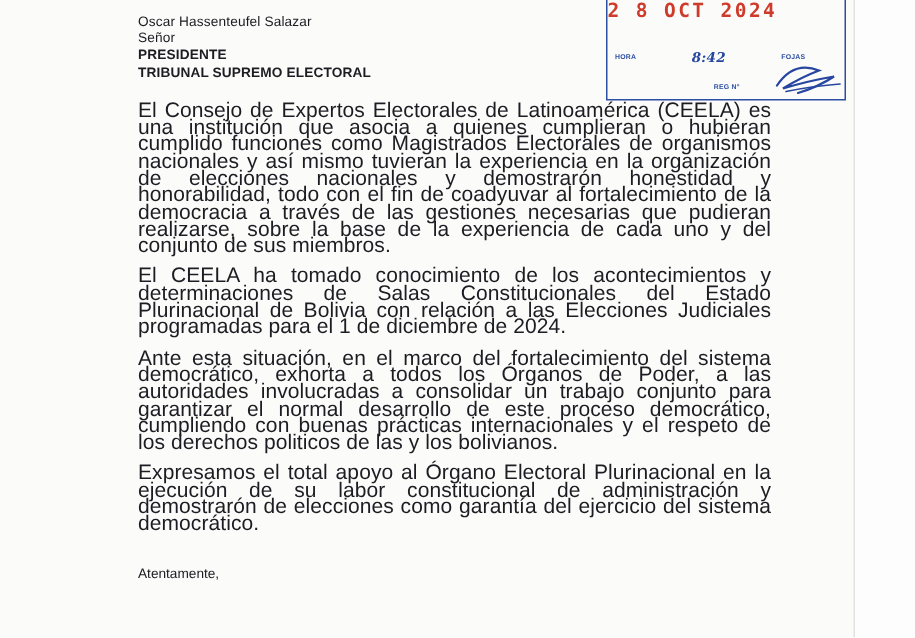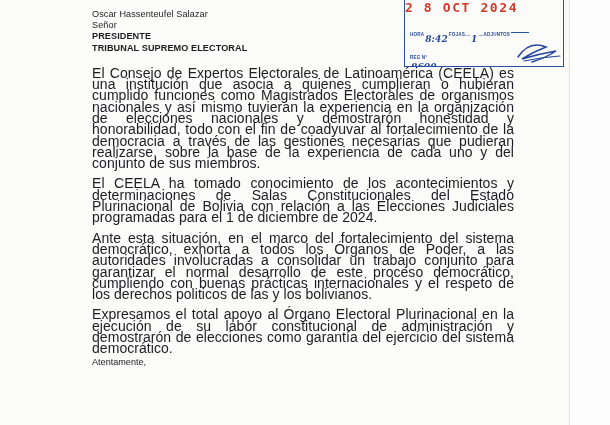--- a/index.html
+++ b/index.html
@@ -70,21 +70,21 @@
     margin-top: 9px;
   }
   #body-block {
     margin-top: 14px;
   }
 
   .closing {
     font-size: 9.1px;
     line-height: 11.3px;
     color: #1c1c22;
-    margin-top: 2px;
+    margin-top: 22px;
   }
 
   
   #stamp {
     position: absolute;
     left: 404px;
     top: -16px;
     width: 160px;
     height: 83px;
     border: 1.6px solid #2b4fa2;
@@ -107,21 +107,22 @@
   .stamp-row {
     position: absolute;
     left: 5px;
     right: 4px;
     color: #2b4fa2;
     font-size: 4.6px;
     font-weight: bold;
     letter-spacing: 0.15px;
     white-space: nowrap;
     display: flex;
-    align-items: flex-start;
+    align-items: center;
+    gap: 36px;
   }
   #stamp-row-1 { top: 47px; }
   #stamp-row-2 { top: 70px; flex-direction: column; }
 
   .hand {
     font-family: "DejaVu Serif", serif;
     font-style: italic;
     font-weight: bold;
     font-size: 9px;
     color: #2746a0;

